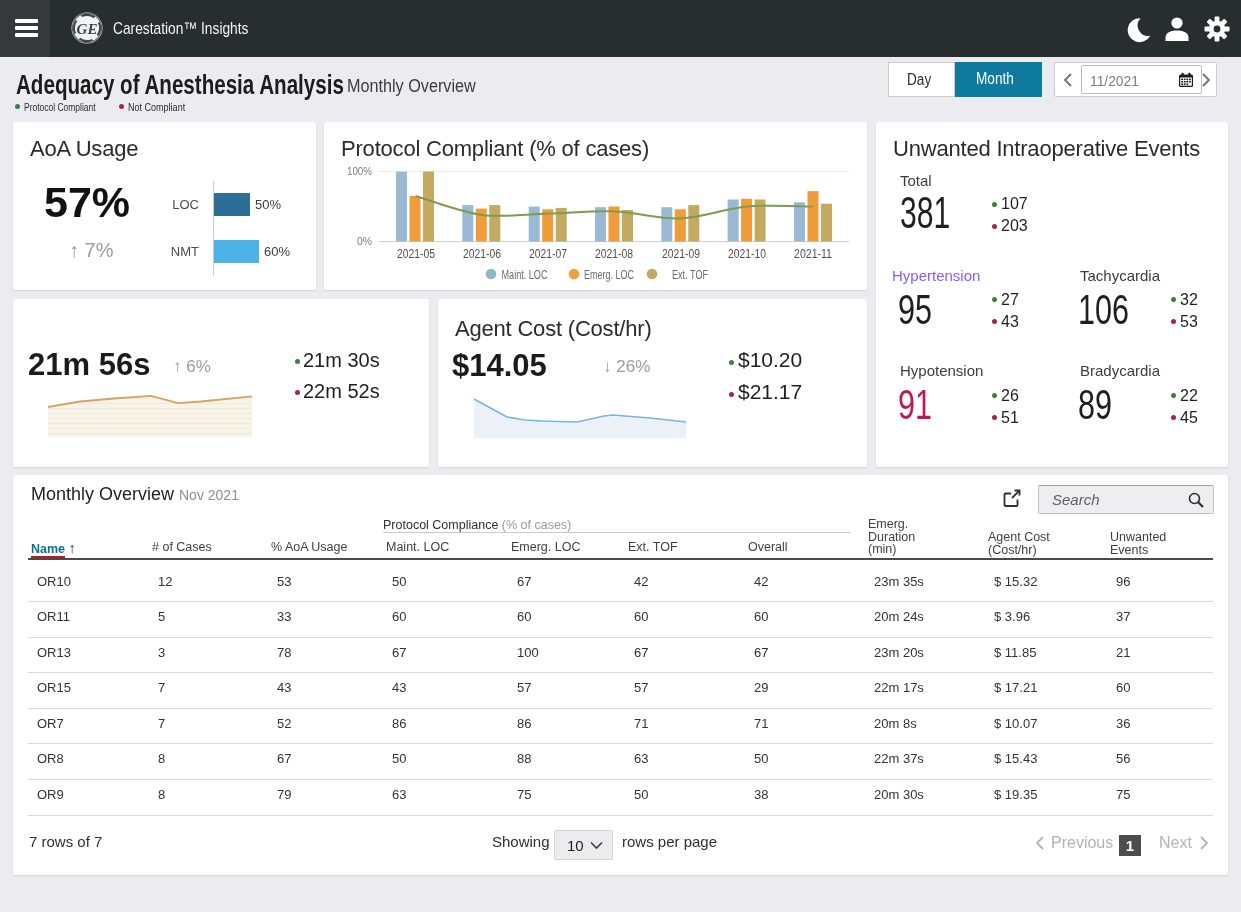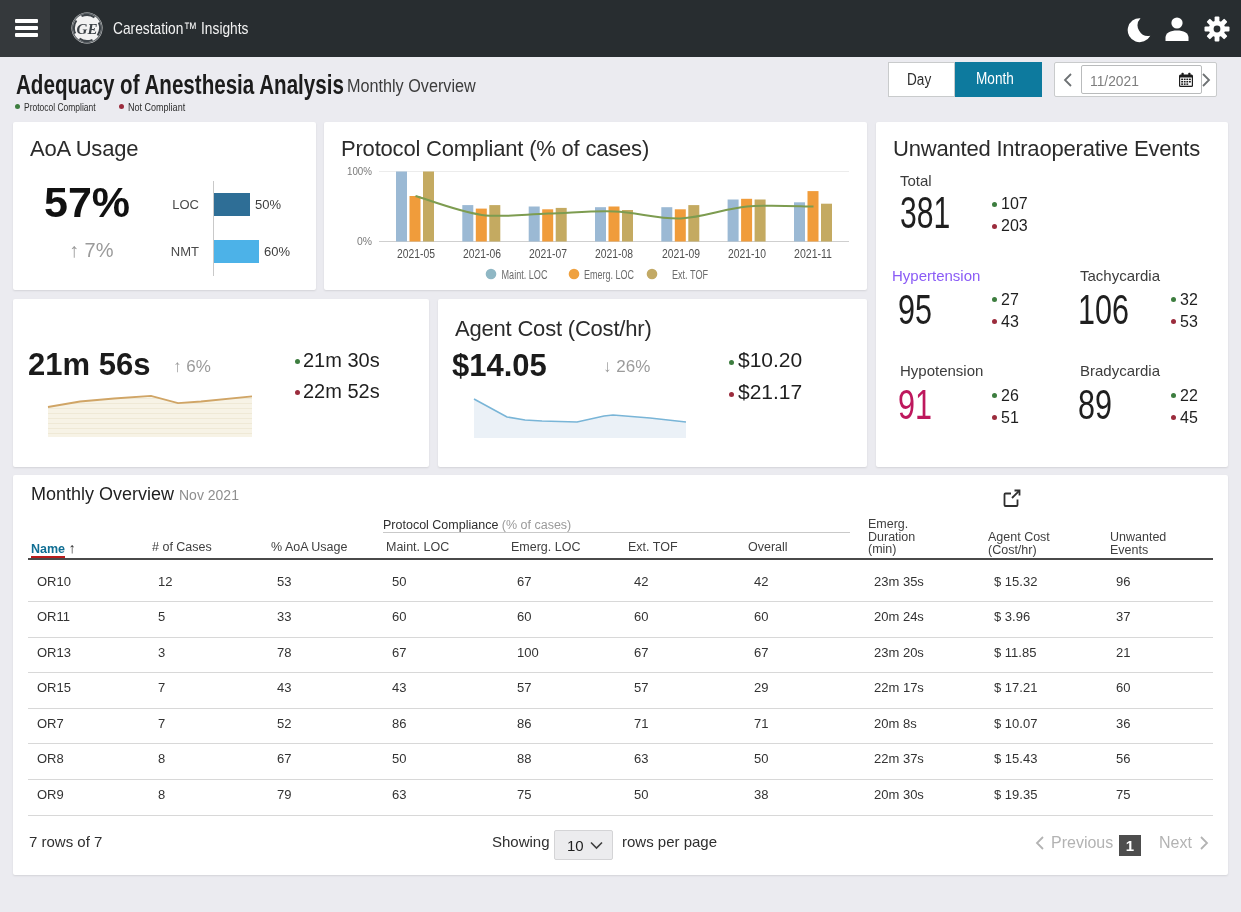--- a/index.html
+++ b/index.html
@@ -254,20 +254,27 @@
   </svg>
 </div>
 <div class="card" id="card-table" style="left:13px; top:475px; width:1215px; height:400px;">
   <div class="abs" style="left:18px; top:9px; font-size:18px; color:#1f1f1f; font-weight:500;">Monthly Overview</div>
   <div class="abs" style="left:166px; top:12px; font-size:14px; color:#8e8e8e;">Nov 2021</div>
   <svg class="abs" style="left:989px; top:13px" width="20" height="20" viewBox="0 0 20 20" fill="none" stroke="#2f2f2f" stroke-width="1.8">
     <path d="M15.5 11.5 V17 a1 1 0 0 1 -1 1 H3.5 a1 1 0 0 1 -1 -1 V6.5 a1 1 0 0 1 1 -1 H9"></path>
     <path d="M12.5 2.5 H17.5 V7.5"></path>
     <path d="M17 3 L10 10"></path>
   </svg>
+  <div class="abs" style="left:1025px; top:10px; width:176px; height:29px; background:#eeeef0; border:1px solid #c2c2c2; border-top-color:#9d9d9d; border-radius:2px;">
+    <span style="position:absolute; left:13px; top:5px; font-size:15px; font-style:italic; color:#5f5f5f;">Search</span>
+    <svg style="position:absolute; right:8px; top:5px" width="18" height="18" viewBox="0 0 18 18" fill="none" stroke="#2f2f2f" stroke-width="1.6">
+      <circle cx="7.5" cy="7.5" r="5"></circle>
+      <path d="M11.2 11.2 L16 16" stroke-width="2.2"></path>
+    </svg>
+  </div>
   <div class="abs" style="left:370px; top:43px; font-size:12.5px; color:#2f2f2f;">Protocol Compliance <span style="color:#9a9a9a">(% of cases)</span></div>
   <div class="abs" style="left:370px; top:57px; width:467px; height:1px; background:#c9c9c9;"></div>
   <div class="th" style="left:18px; top:65px; color:#106e93; font-weight:bold;"><span style="border-bottom:2px solid #b91c1c;">Name</span> <span style="color:#1f1f1f; font-weight:normal; font-size:14.5px;">↑</span></div>
   <div class="th" style="left:139px; top:65px;"># of Cases</div>
   <div class="th" style="left:258px; top:65px;">% AoA Usage</div>
   <div class="th" style="left:373px; top:65px;">Maint. LOC</div>
   <div class="th" style="left:498px; top:65px;">Emerg. LOC</div>
   <div class="th" style="left:615px; top:65px;">Ext. TOF</div>
   <div class="th" style="left:735px; top:65px;">Overall</div>
   <div class="th" style="left:855px; top:43px; line-height:12.5px;">Emerg.<br>Duration<br>(min)</div>

